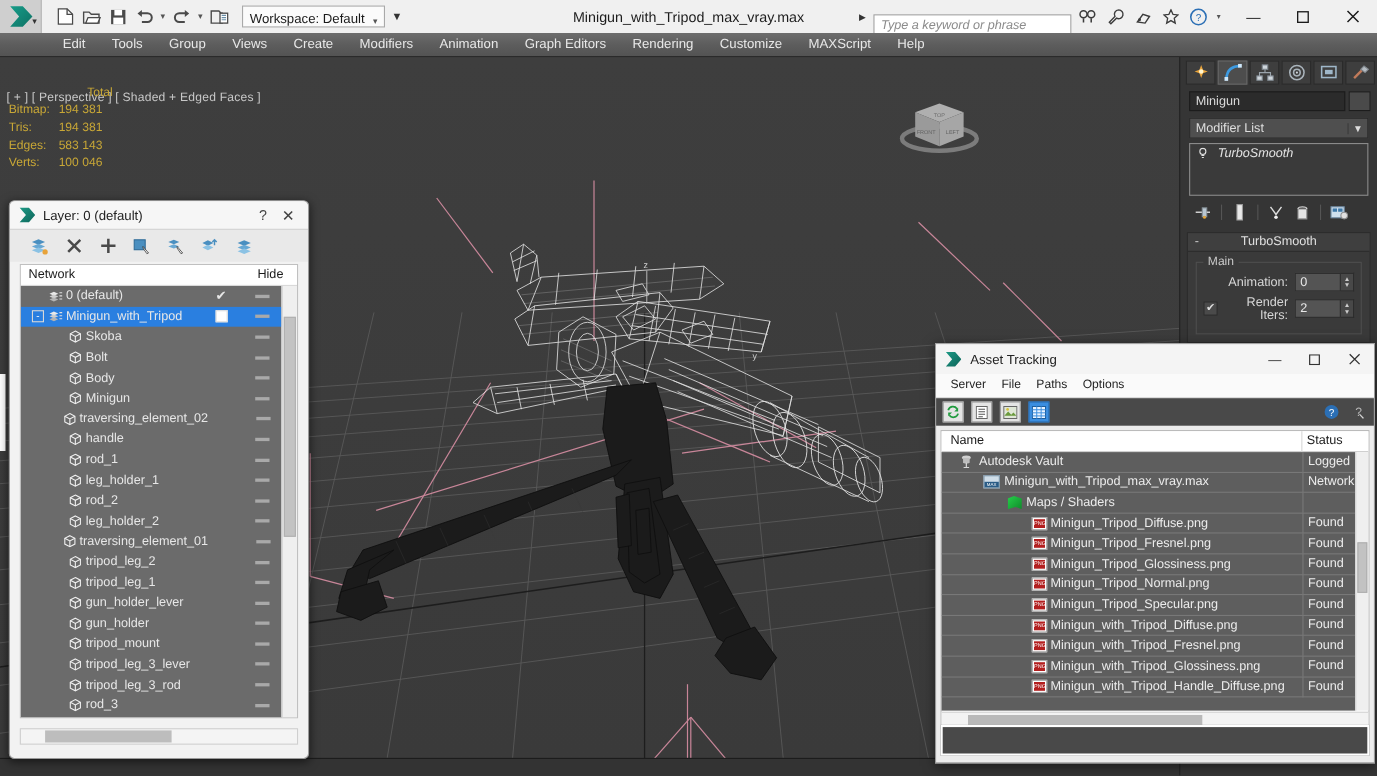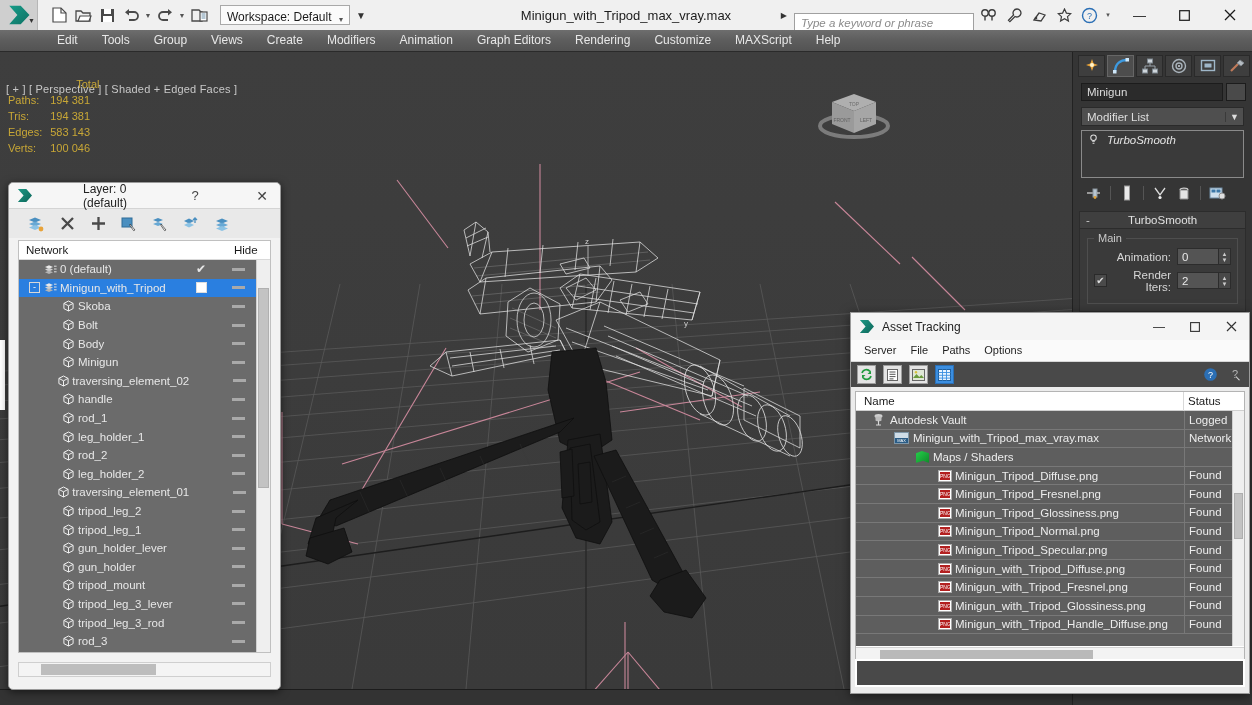--- a/index.html
+++ b/index.html
@@ -177,21 +177,21 @@
   .spin .arrows i { font-style: normal; font-size: 6px; line-height: 6px; }
 
   
   .layerdlg {
     position: absolute; left: 8px; top: 182px; width: 273px; height: 508px;
     background: #f2f2f2; border: 1px solid #9a9a9a; border-radius: 5px;
     box-shadow: 0 2px 9px rgba(0,0,0,.55);
   }
   .ld-title {
     height: 25px; display: flex; align-items: center; padding: 0 6px 0 8px;
-    background: #f6f6f6; border-radius: 5px 5px 0 0; gap: 44px;
+    background: #f6f6f6; border-radius: 5px 5px 0 0;
   }
   .ld-title .ico {
     width: 15px; height: 15px; margin-right: 7px;
     background: linear-gradient(135deg,#1e9c88 0%, #0d6458 100%);
     clip-path: polygon(6% 6%, 62% 6%, 100% 50%, 62% 94%, 6% 94%, 44% 50%);
   }
   .ld-title .tt { font-size: 12px; color: #222; flex: 1; }
   .ld-title .q { width: 22px; text-align: center; color: #444; font-size: 13px; }
   .ld-title .x { width: 24px; text-align: center; color: #444; font-size: 14px; }
   .ld-toolbar {
@@ -593,21 +593,21 @@
     <div class="vp-label">[ + ] [ Perspective ] [ Shaded + Edged Faces ]</div>
 
     <div class="vp-stats">
       <table>
         <tbody>
             <tr>
               <td class="lab"></td>
               <td class="hdr">Total</td>
             </tr>
         <tr>
-              <td class="lab">Paths:</td>
+              <td class="lab">Bitmap:</td>
             <td>194 381</td>
             </tr>
         <tr>
               <td class="lab">Tris:</td>
             <td>194 381</td>
             </tr>
         <tr>
               <td class="lab">Edges:</td>
             <td>583 143</td>
             </tr>

